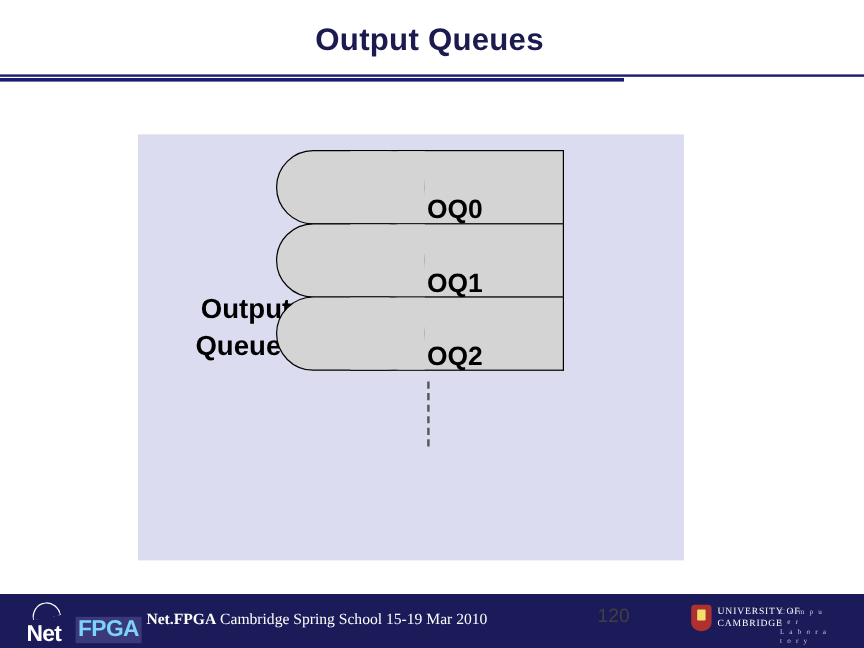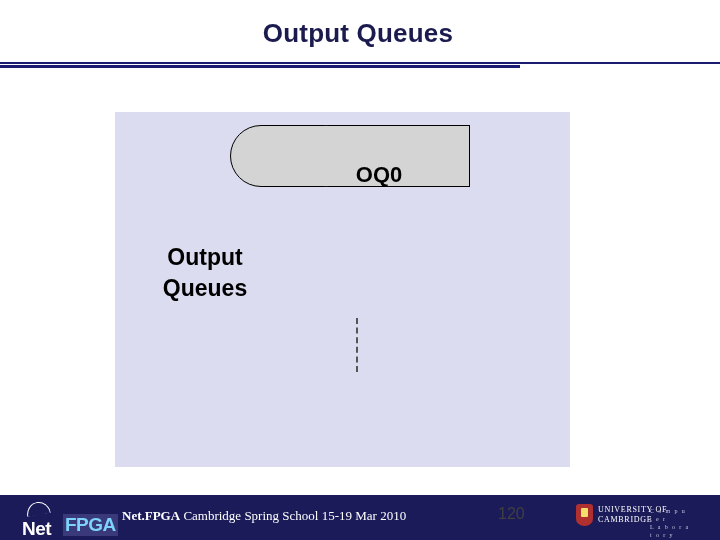--- a/index.html
+++ b/index.html
@@ -264,21 +264,31 @@
     <div>Output</div>
     <div>Queues</div>
   </div>
 
   <div class="queue q0">
     <div class="cap"></div>
     <div class="cap-cover"></div>
     <div class="q-text">OQ0</div>
   </div>
 
-
+  <div class="queue q1">
+    <div class="cap"></div>
+    <div class="cap-cover"></div>
+    <div class="q-text">OQ1</div>
+  </div>
+
+  <div class="queue q2">
+    <div class="cap"></div>
+    <div class="cap-cover"></div>
+    <div class="q-text">OQ2</div>
+  </div>
 
   <div class="dots"></div>
 
 
 </div>
 
 <div class="footer"></div>
 
 <div class="footer-logo">
   <div class="logo-swoosh"></div>

